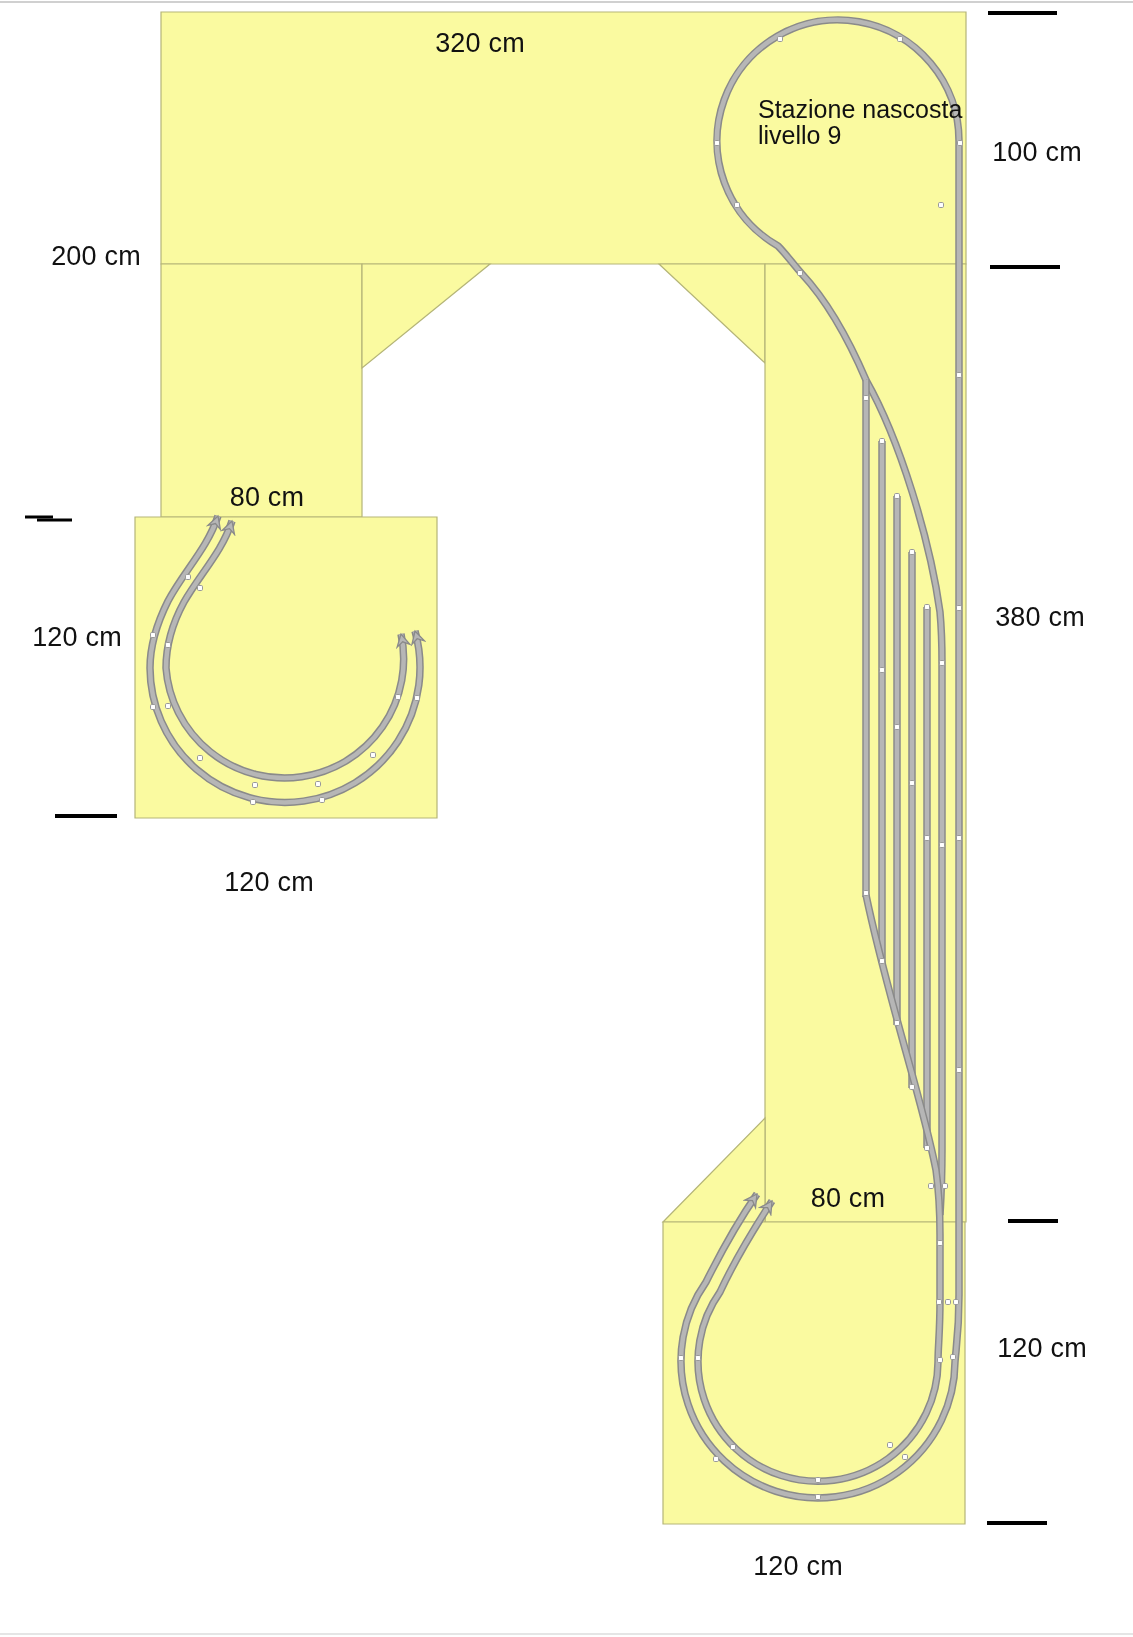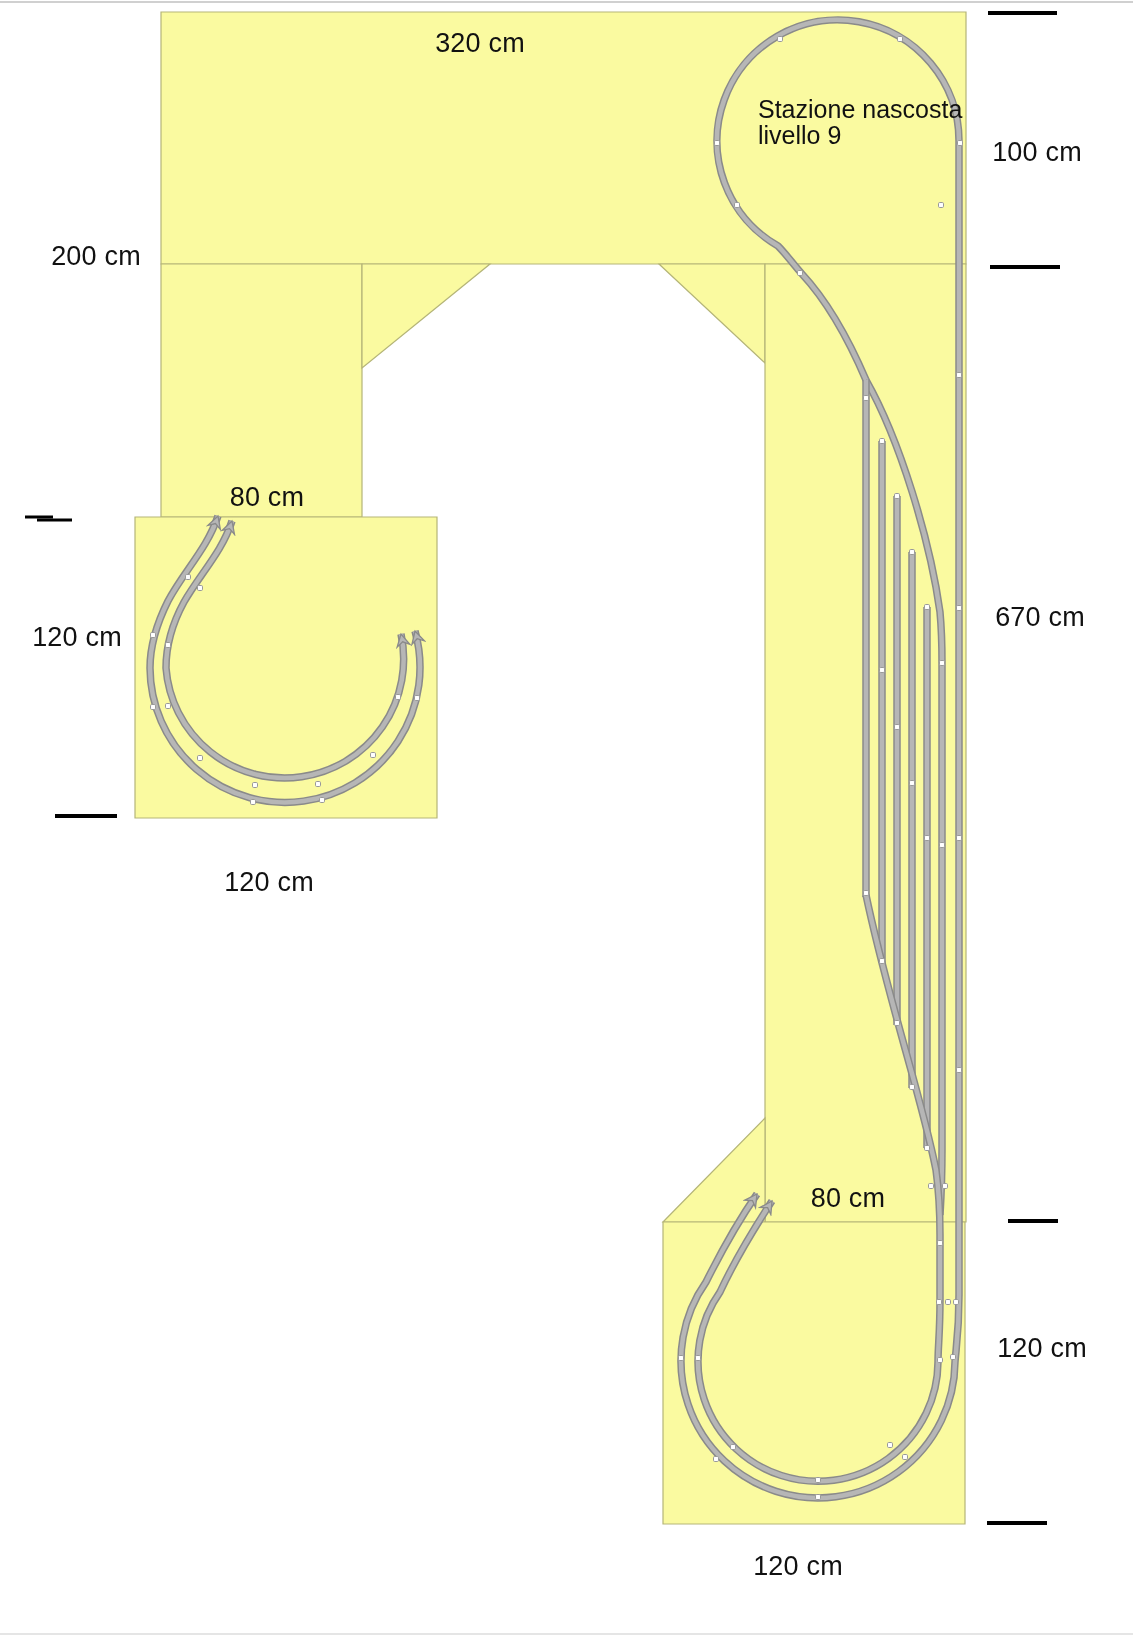--- a/index.html
+++ b/index.html
@@ -135,21 +135,21 @@
         <line x1="55" y1="816" x2="117" y2="816" stroke="#000000" stroke-width="4"></line>
       </g>
   </svg>
 
   <div id="labels-layer">
       <div class="dim-label" style="left: 480px; top: 43px;">320 cm</div>
       <div class="dim-label" style="left: 1037px; top: 124px; margin-top: 28px;">100 cm</div>
       <div class="dim-label" style="left: 96px; top: 256px; text-align: center;">200 cm</div>
       <div class="dim-label" style="left: 267px; top: 497px;">80 cm</div>
       <div class="dim-label" style="left: 77px; top: 637px;">120 cm</div>
-      <div class="dim-label" style="left: 1040px; top: 617px;">670 cm</div>
+      <div class="dim-label" style="left: 1040px; top: 617px;">380 cm</div>
       <div class="dim-label" style="left: 269px; top: 882px;">120 cm</div>
       <div class="dim-label" style="left: 848px; top: 1198px;">80 cm</div>
       <div class="dim-label" style="left: 1042px; top: 1348px;">120 cm</div>
       <div class="dim-label" style="left: 798px; top: 1566px;">120 cm</div>
     </div>
 
   <div class="station-note">
     <div>Stazione nascosta</div>
     <div>livello 9</div>
   </div>

